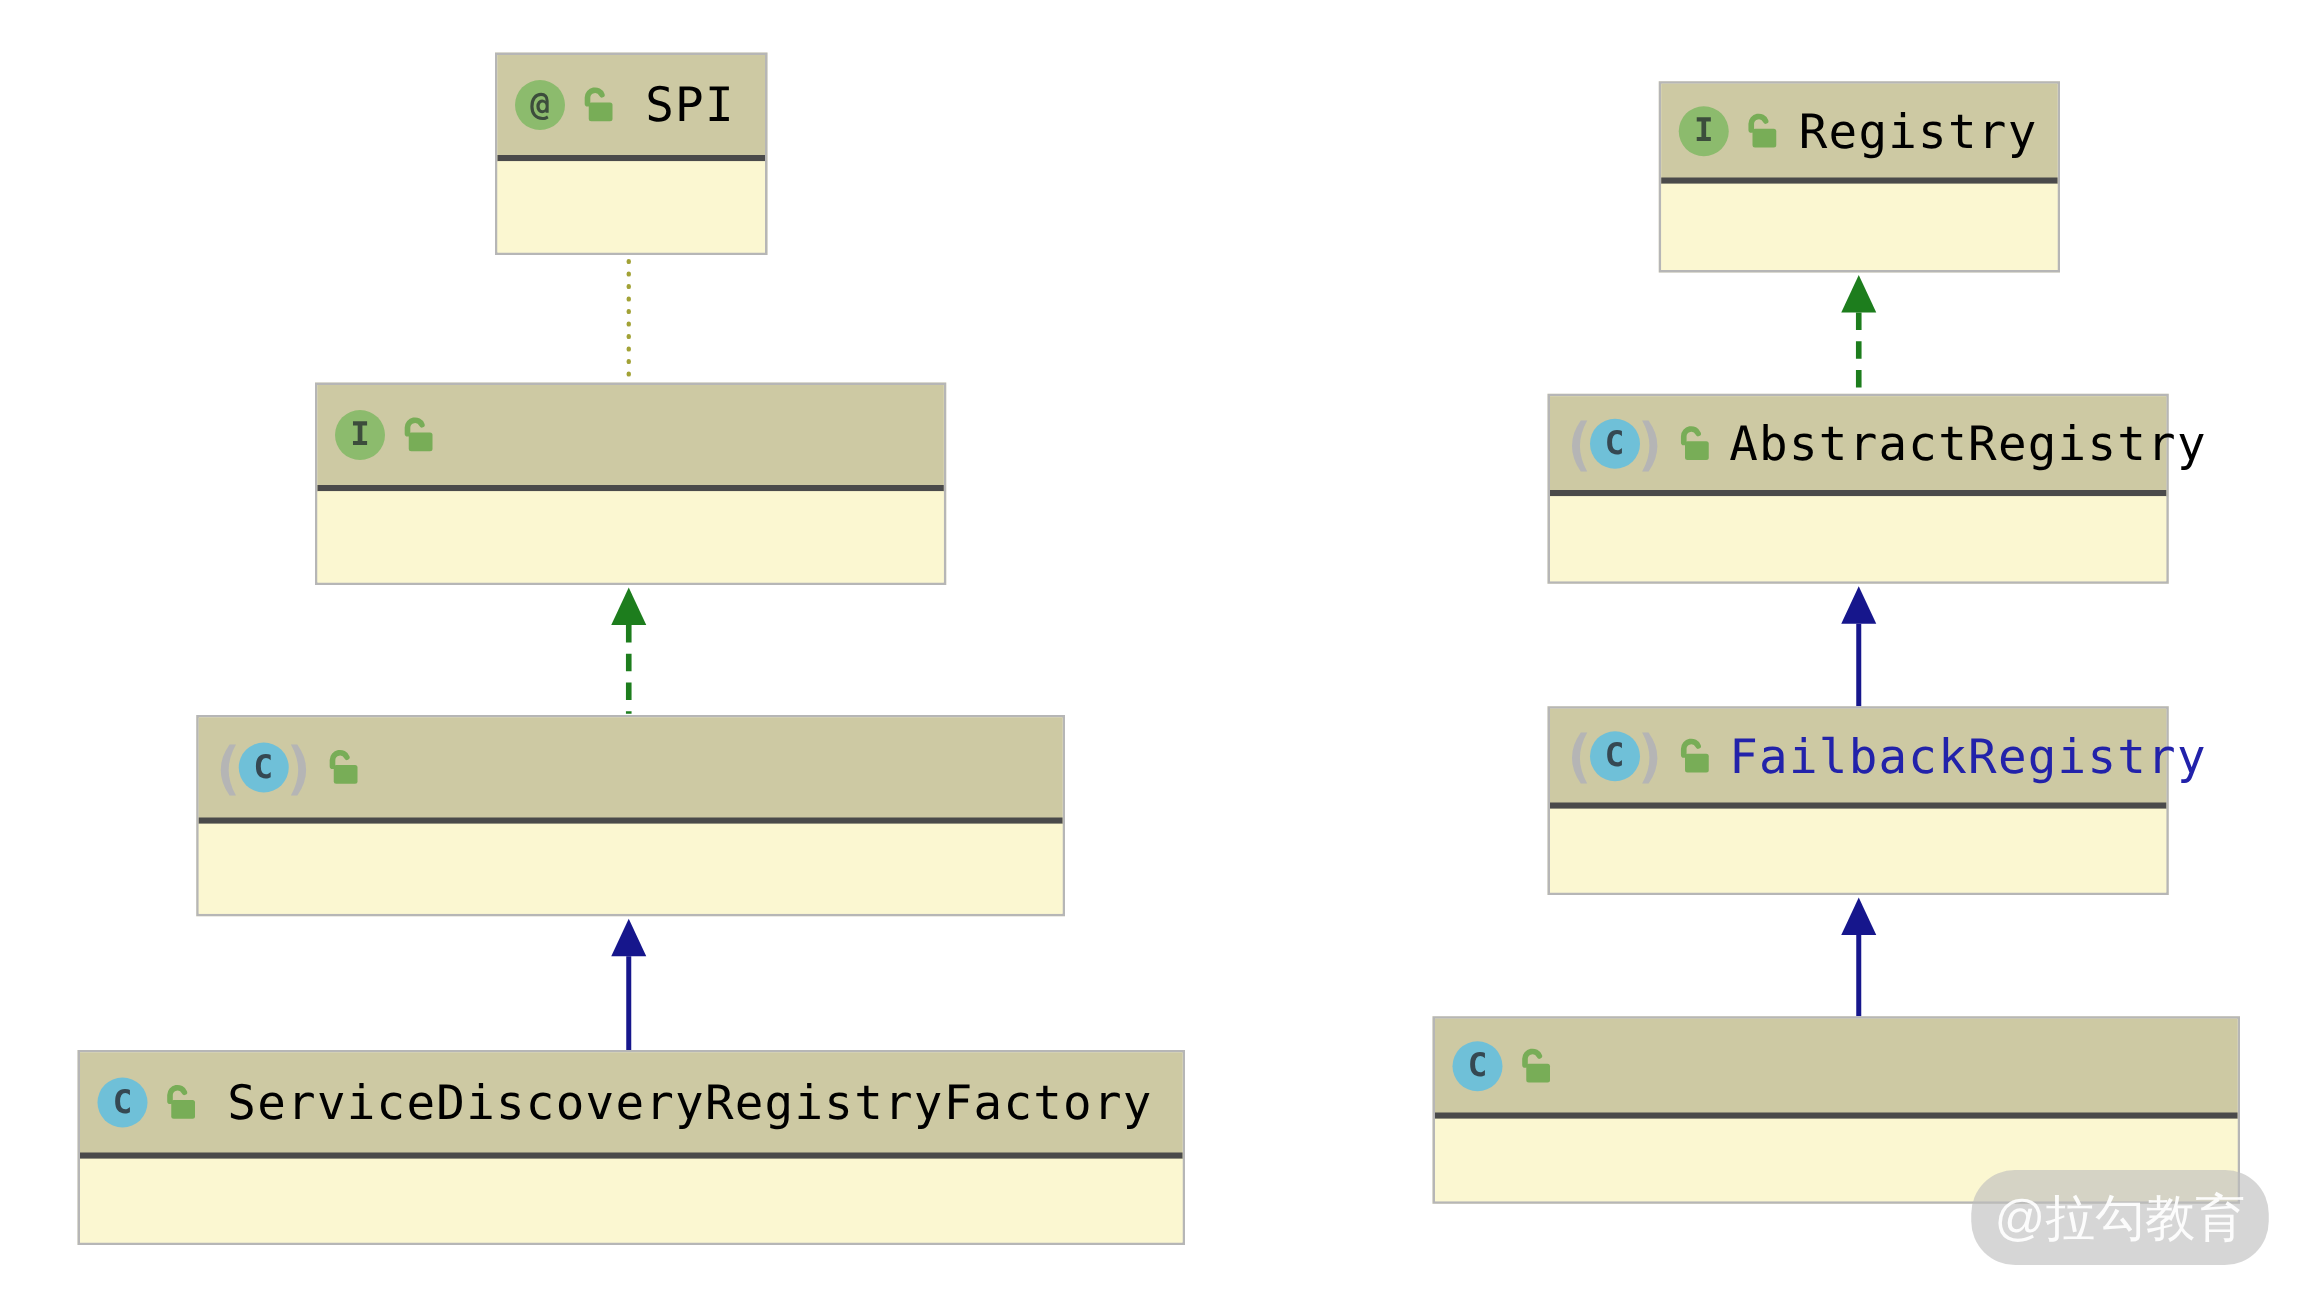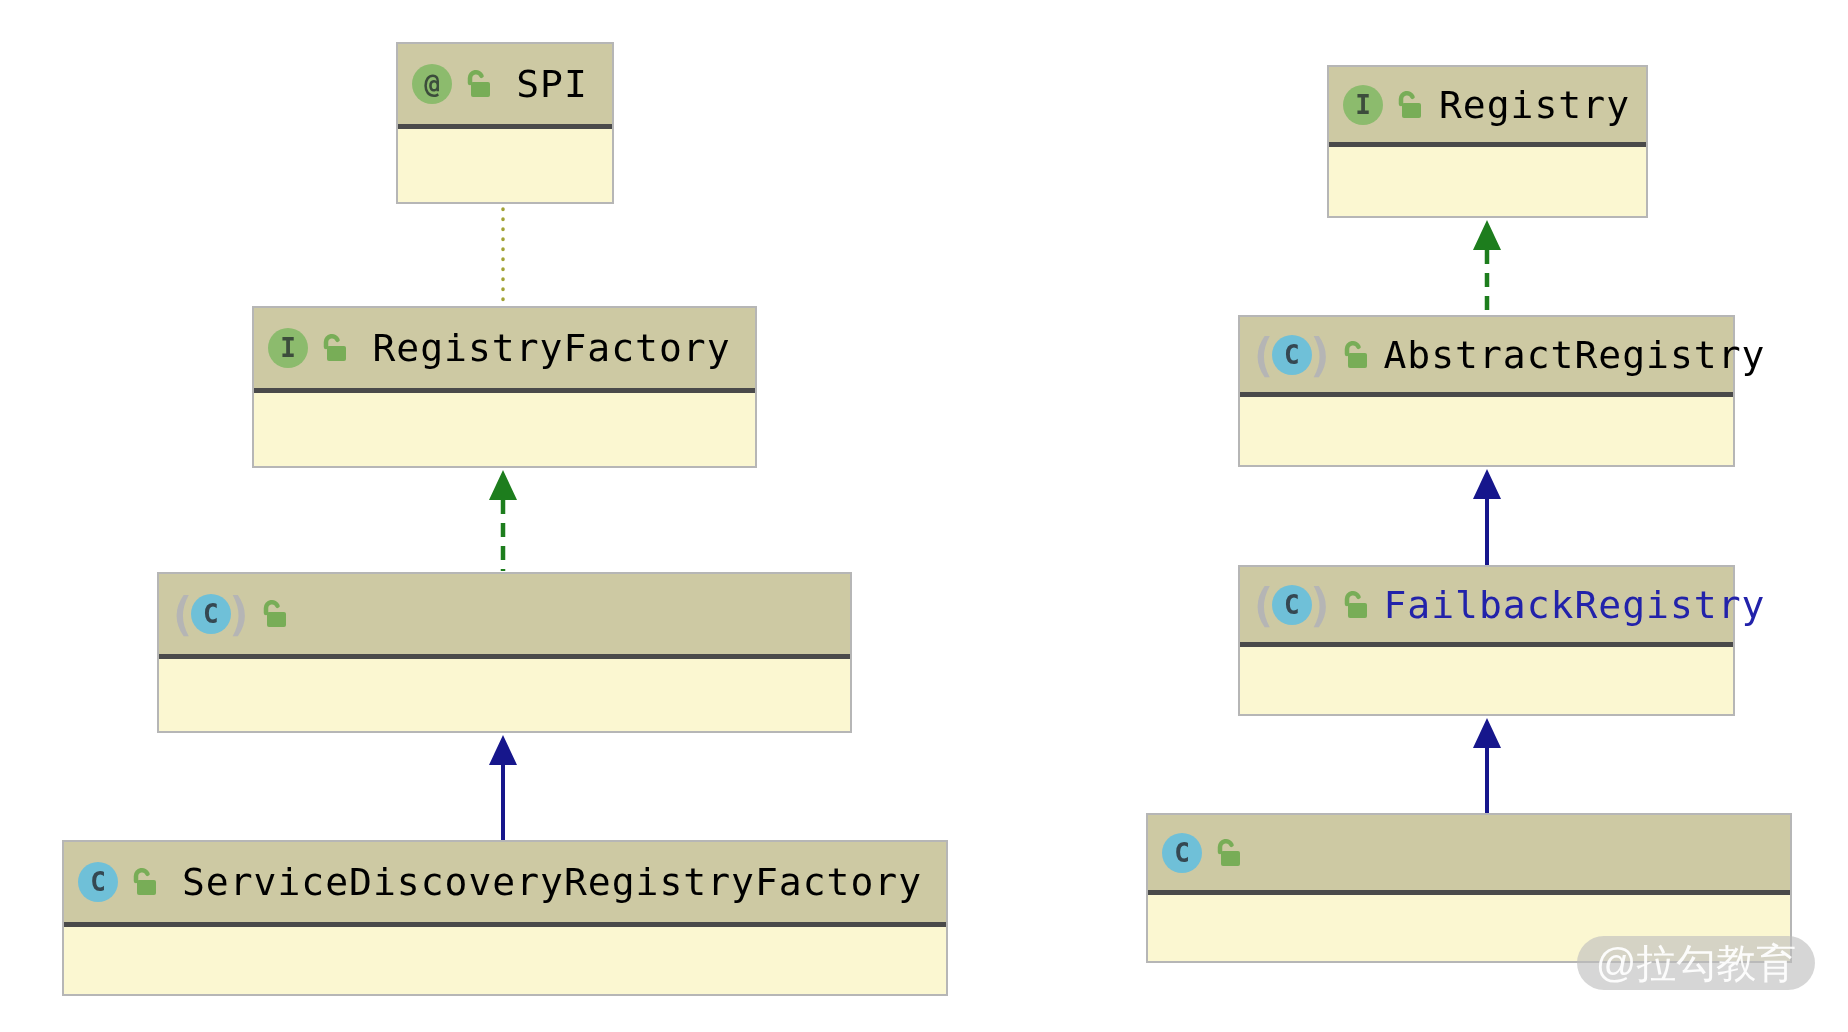--- a/index.html
+++ b/index.html
@@ -34,21 +34,21 @@
   #box-sdrf  {left:62px; top:840px;width:886px;height:156px;}
   #box-reg   {left:1327px;top:65px; width:321px;height:153px;}
   #box-areg  {left:1238px;top:315px;width:497px;height:152px;}
   #box-fbreg {left:1238px;top:565px;width:497px;height:151px;}
   #box-sdreg {left:1146px;top:813px;width:646px;height:150px;}
   #box-reg .hdr, #box-areg .hdr, #box-fbreg .hdr, #box-sdreg .hdr{height:80px;flex:0 0 80px;}
 
   .edge{position:absolute;}
 
   
-  #watermark{position:absolute;left:1577px;top:936px;width:238px;height:54px;
+  #watermark{position:absolute;left:1577px;top:936px;width:238px;height:76px;
              border-radius:35px;background:rgba(189,189,189,0.62);
              display:flex;align-items:center;justify-content:center;
              font-family:"Liberation Sans",sans-serif;font-size:40px;
              color:rgba(255,255,255,0.92);z-index:5;}
 </style>
 </head>
 <body>
 
 <div id="canvas">
 
@@ -72,21 +72,20 @@
     <div class="hdr">
       <span class="circ green">
           <span>I</span>
         </span>
       <span class="lock">
         <svg width="28" height="30" viewBox="0 0 28 30">
             <path d="M6 14 V9 a6 6 0 0 1 11.5 -2.2" fill="none" stroke="#78ad57" stroke-width="4.5" stroke-linecap="round"></path>
             <rect x="7" y="13" width="19" height="15" rx="2" fill="#78ad57"></rect>
           </svg>
       </span>
-      <span class="title">RegistryFactory</span>
     </div>
     <div class="cls-body"></div>
   </div>
 
   <div class="cls" id="box-arf">
     <div class="hdr">
       <span class="abs-wrap">
         <span class="paren">(</span>
         <span class="circ blue">
             <span>C</span>

